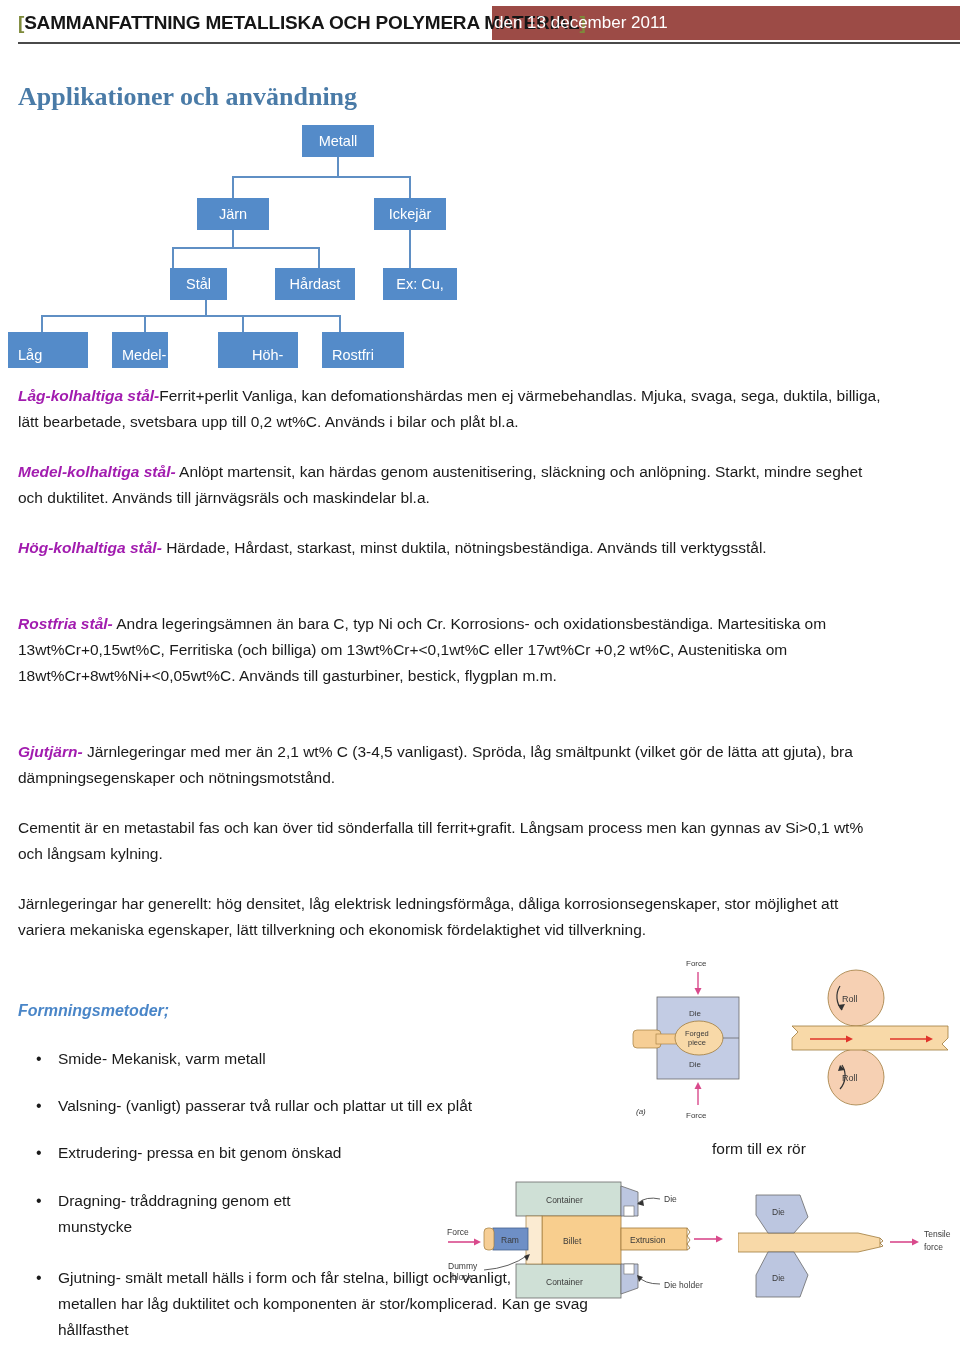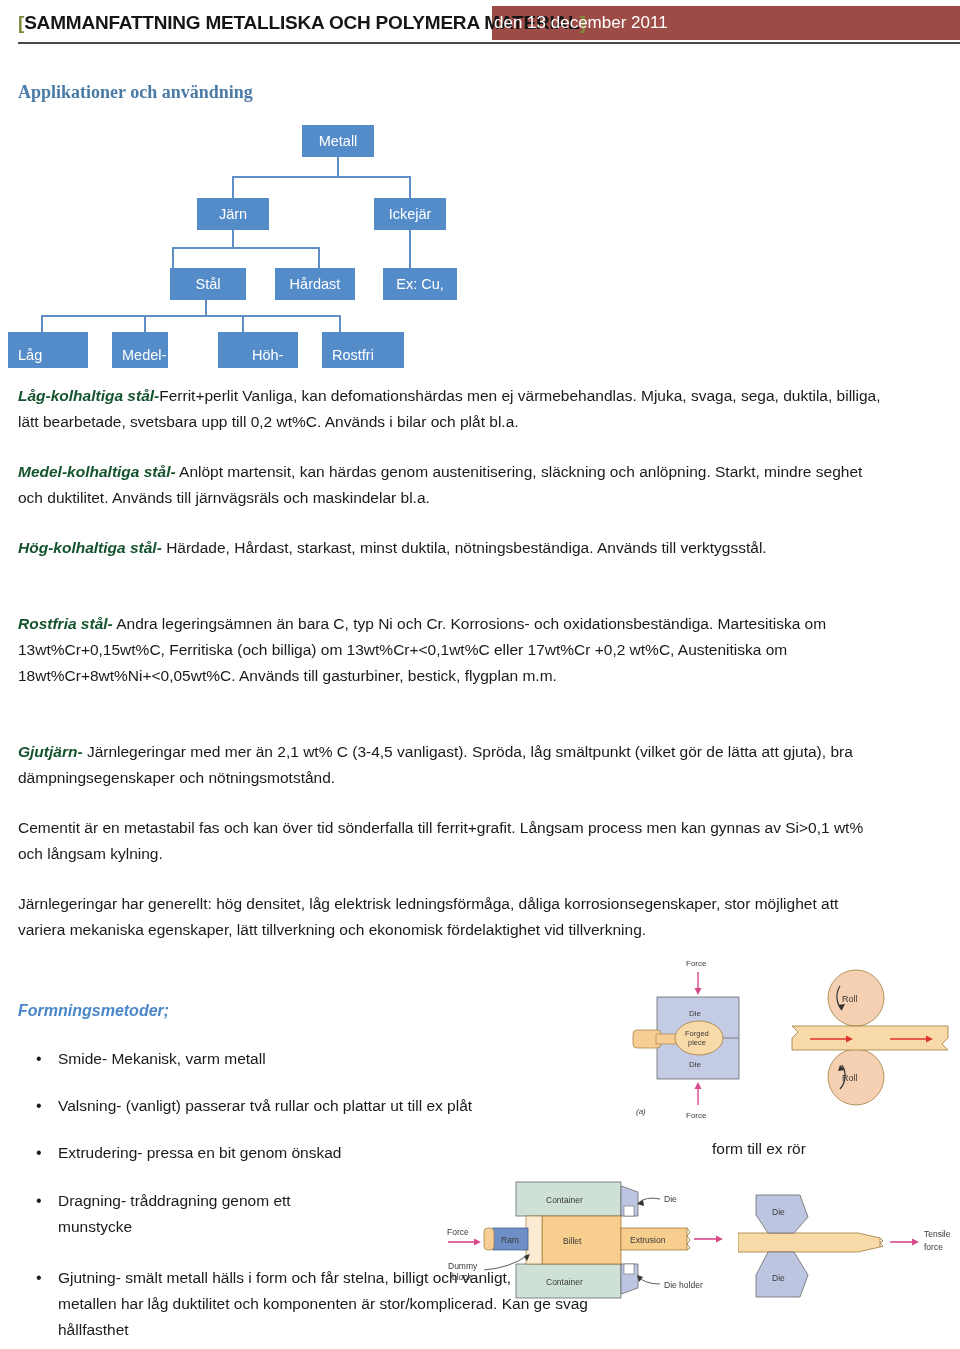--- a/index.html
+++ b/index.html
@@ -50,21 +50,21 @@
     left: 18px; top: 42px;
     width: 942px; height: 2px;
     background: #4a4a4a;
   }
 
   
   .section-heading {
     position: absolute;
     left: 18px; top: 82px;
     font-family: "Liberation Serif", serif;
-    font-size: 18px;
+    font-size: 26px;
     font-weight: bold;
     color: #4A7BA7;
   }
 
   
   .chart {
     position: absolute;
     left: 0; top: 120px;
     width: 560px; height: 240px;
   }
@@ -92,21 +92,21 @@
   .para {
     position: absolute;
     left: 18px;
     width: 866px;
     font-size: 15.5px;
     line-height: 26px;
     color: #1a1a1a;
     text-align: left;
   }
   .lead {
-    color: #14532d;
+    color: #a21caf;
     font-weight: bold;
     font-style: italic;
   }
   .sub-heading {
     position: absolute;
     left: 18px;
     font-size: 16px;
     font-weight: bold;
     font-style: italic;
     color: #4A86C8;
@@ -173,21 +173,21 @@
       <span>Ickejär</span>
     </div>
 
   <div class="conn v" style="left:232px; top:110px; height:17px;"></div>
   <div class="conn h" style="left:172px; top:127px; width:148px;"></div>
   <div class="conn v" style="left:172px; top:127px; height:21px;"></div>
   <div class="conn v" style="left:318px; top:127px; height:21px;"></div>
 
   <div class="conn v" style="left:409px; top:110px; height:38px;"></div>
 
-  <div class="node ctr" style="left:170px; top:148px; width:76px; height:32px;">
+  <div class="node ctr" style="left:170px; top:148px; width:57px; height:32px;">
       <span>Stål</span>
     </div>
   <div class="node ctr" style="left:275px; top:148px; width:80px; height:32px;">
       <span>Hårdast</span>
     </div>
   <div class="node ctr" style="left:383px; top:148px; width:74px; height:32px;">
       <span>Ex: Cu,</span>
     </div>
 
   <div class="conn v" style="left:205px; top:180px; height:15px;"></div>

